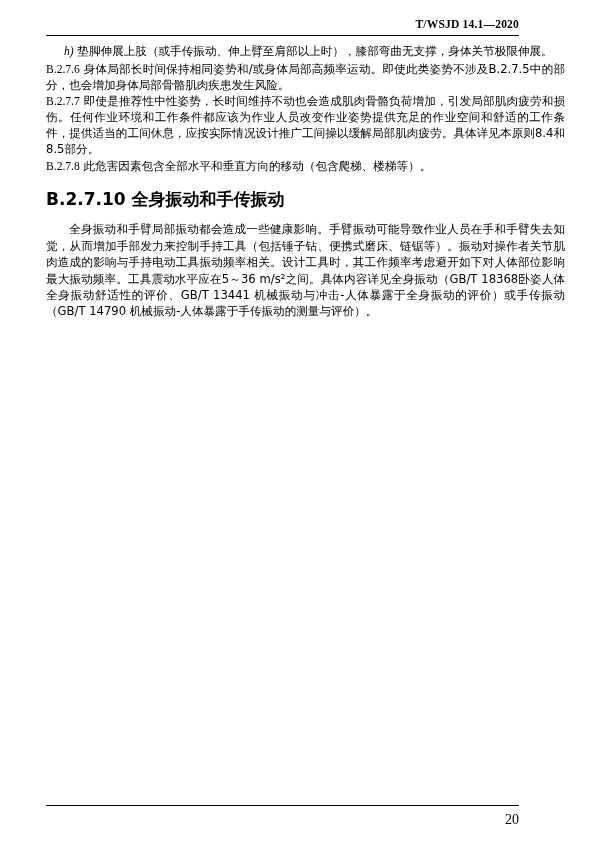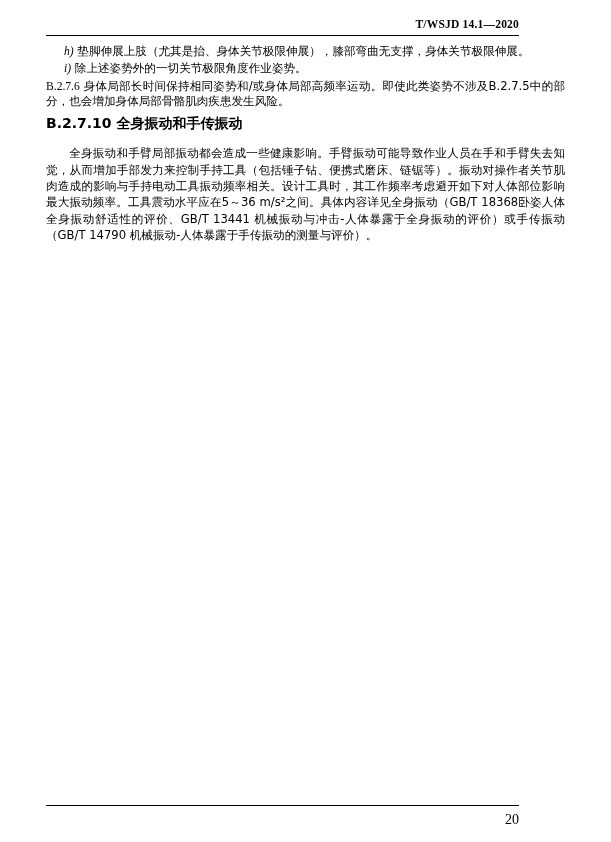--- a/index.html
+++ b/index.html
@@ -70,23 +70,23 @@
   }
   .numbered .num {
     font-family: "Liberation Serif", serif;
     font-weight: normal;
   }
   .body-cn {
     font-family: "DejaVu Sans", "Liberation Sans", sans-serif;
   }
   .sec-head {
     font-weight: bold;
-    font-size: 14px;
+    font-size: 17px;
     line-height: 16px;
-    margin-top: 5px;
+    margin-top: 17px;
     font-family: "DejaVu Sans", "Liberation Sans", sans-serif;
   }
   .para-indent {
     text-indent: 2em;
     margin-top: 14px;
     line-height: 16.4px;
   }
   .gap-sm { margin-top: 1px; }
   .gap-md { margin-top: 2px; }
   .footer-rule {
@@ -113,34 +113,38 @@
 
 <div class="page">
 
   <div class="header">T/WSJD 14.1—2020</div>
   <div class="header-rule"></div>
 
   <div class="content">
 
     <p class="lettered">
       <span class="lbl">h)</span>
-      <span class="body-cn">垫脚伸展上肢（尤其是抬、身体关节极限伸展），膝部弯曲无支撑，身体关节极限伸展。</span>
+      <span class="body-cn">垫脚伸展上肢（或手传振动、伸上臂至肩部以上时），膝部弯曲无支撑，身体关节极限伸展。</span>
     </p>
 
-    <p class="lettered gap-sm">
-      <span class="lbl">i)</span>
-      <span class="body-cn">除上述姿势外的一切关节极限角度作业姿势。</span>
-    </p>
 
     <p class="numbered gap-md">
       <span class="num">B.2.7.6</span>
       <span class="body-cn">身体局部长时间保持相同姿势和/或身体局部高频率运动。即使此类姿势不涉及B.2.7.5中的部分，也会增加身体局部骨骼肌肉疾患发生风险。</span>
     </p>
 
+    <p class="numbered gap-sm">
+      <span class="num">B.2.7.7</span>
+      <span class="body-cn">即使是推荐性中性姿势，长时间维持不动也会造成肌肉骨骼负荷增加，引发局部肌肉疲劳和损伤。任何作业环境和工作条件都应该为作业人员改变作业姿势提供充足的作业空间和舒适的工作条件，提供适当的工间休息，应按实际情况设计推广工间操以缓解局部肌肉疲劳。具体详见本原则8.4和8.5部分。</span>
+    </p>
 
+    <p class="numbered gap-sm">
+      <span class="num">B.2.7.8</span>
+      <span class="body-cn">此危害因素包含全部水平和垂直方向的移动（包含爬梯、楼梯等）。</span>
+    </p>
 
 
     <p class="sec-head">B.2.7.10  全身振动和手传振动</p>
 
     <p class="para-indent body-cn">全身振动和手臂局部振动都会造成一些健康影响。手臂振动可能导致作业人员在手和手臂失去知觉，从而增加手部发力来控制手持工具（包括锤子钻、便携式磨床、链锯等）。振动对操作者关节肌肉造成的影响与手持电动工具振动频率相关。设计工具时，其工作频率考虑避开如下对人体部位影响最大振动频率。工具震动水平应在5～36 m/s²之间。具体内容详见全身振动（GB/T 18368卧姿人体全身振动舒适性的评价、GB/T 13441 机械振动与冲击-人体暴露于全身振动的评价）或手传振动（GB/T 14790 机械振动-人体暴露于手传振动的测量与评价）。</p>
 
   </div>
 
   <div class="footer-rule"></div>
   <div class="footer">20</div>

